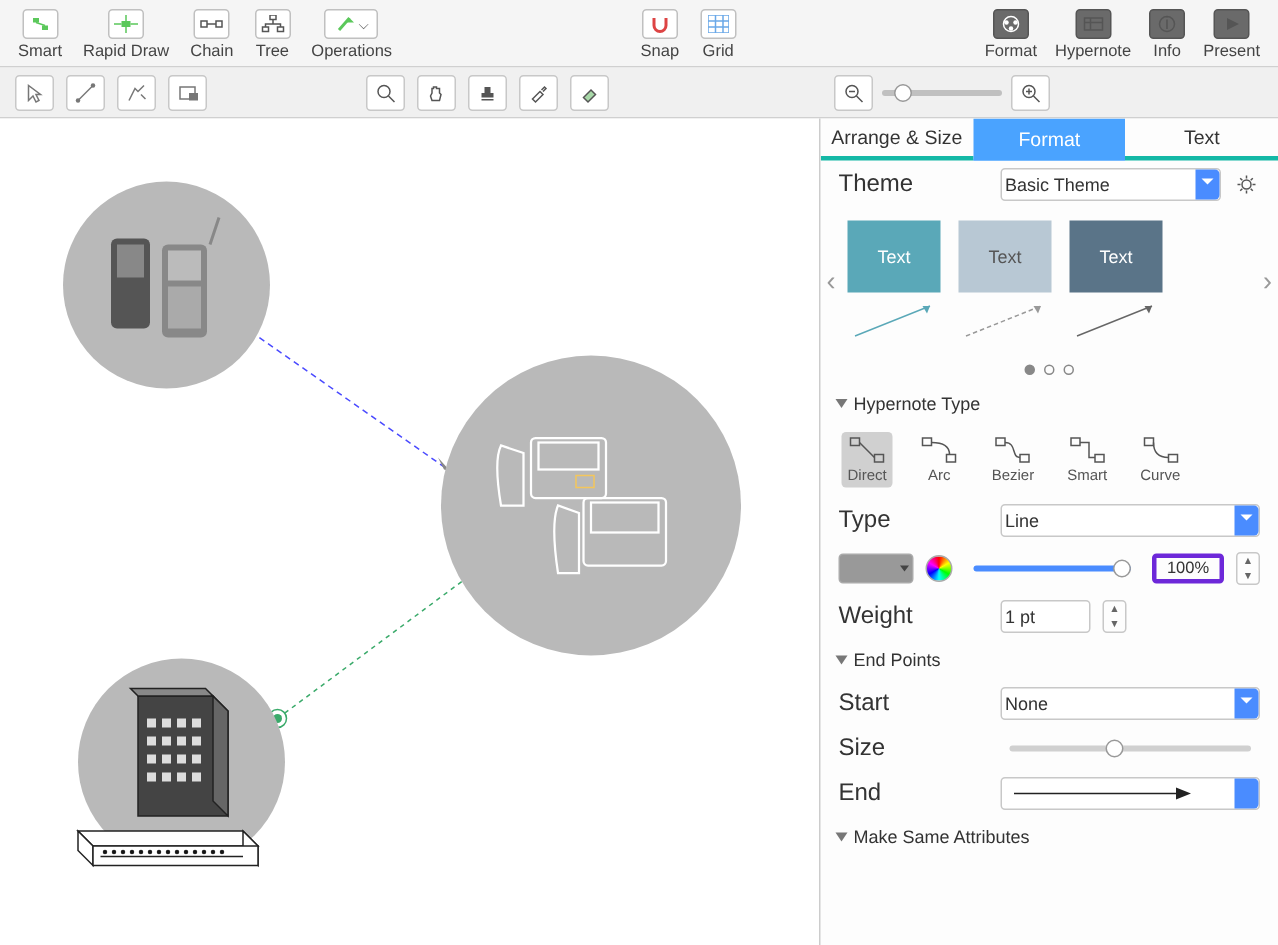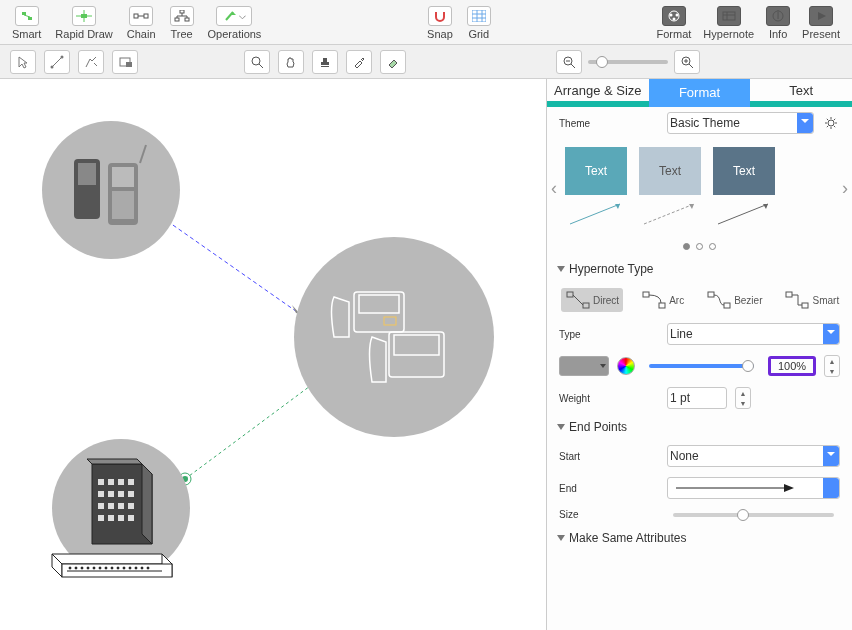--- a/index.html
+++ b/index.html
@@ -16,40 +16,40 @@
 .sub-toolbar{height:34px;background:#f0f0f0;border-bottom:1px solid #d0d0d0;display:flex;align-items:center;padding:0 10px;gap:8px}
 .stbtn{width:26px;height:24px;border:1px solid #c8c8c8;border-radius:3px;background:#fff;display:flex;align-items:center;justify-content:center;cursor:pointer}
 .zoom-group{display:flex;align-items:center;gap:6px;margin-left:auto;margin-right:auto}
 .zslider{width:80px;height:4px;background:#c0c0c0;border-radius:2px;position:relative}
 .zslider .thumb{width:12px;height:12px;border-radius:50%;background:#fff;border:1px solid #999;position:absolute;top:-4px;left:8px}
 .main{display:flex;height:551px}
 .canvas{flex:1;position:relative;background:#fff;overflow:hidden;border-right:1px solid #ccc}
 .node{position:absolute;border-radius:50%;background:#b9b9b9}
 .inspector{width:305px;background:#fdfdfd;display:flex;flex-direction:column;overflow-y:auto}
 .tabs{display:flex;height:28px}
-.tab{flex:1;display:flex;align-items:center;justify-content:center;font-size:13px;border-bottom:6px solid #14b8a6;cursor:pointer}
+.tab{flex:1;display:flex;align-items:center;justify-content:center;font-size:13px;border-bottom:3px solid #14b8a6;cursor:pointer}
 .tab.active{background:#4aa3ff;color:#fff;border-bottom:1px solid #4aa3ff}
 .row{display:flex;align-items:center;padding:5px 12px;gap:8px}
-.row .label{width:100px;font-size:10px;color:#333}
+.row .label{width:100px;font-size:16px;color:#333}
 .select,.input{flex:1;height:22px;border:1px solid #c8c8c8;border-radius:3px;background:#fff;padding:0 2px;font-size:12px;display:flex;align-items:center;position:relative}
 .select::after{content:"";position:absolute;right:0;top:0;width:16px;height:100%;background:#4a8cff;border-radius:0 3px 3px 0}
 .select .chev{position:absolute;right:4px;top:6px;width:0;height:0;border-left:4px solid transparent;border-right:4px solid transparent;border-top:4px solid #fff;z-index:1}
 .sect-head{display:flex;align-items:center;padding:6px 10px;font-size:12px;color:#555;gap:4px}
 .tri{width:0;height:0;border-left:4px solid transparent;border-right:4px solid transparent;border-top:6px solid #777}
 .presets{display:flex;gap:12px;padding:8px 18px;align-items:center;position:relative}
 .preset{width:62px;display:flex;flex-direction:column;align-items:center;gap:4px}
 .preset .box{width:62px;height:48px;display:flex;align-items:center;justify-content:center;font-size:12px;color:#fff}
 .preset .arr{width:62px;height:30px}
 .nav-l,.nav-r{position:absolute;top:50%;transform:translateY(-50%);font-size:18px;color:#999;cursor:pointer}
 .nav-l{left:4px}.nav-r{right:4px}
 .dots{display:flex;justify-content:center;gap:6px;padding:6px}
 .dot{width:7px;height:7px;border-radius:50%;border:1px solid #888}
 .dot.active{background:#888}
 .ctype{display:flex;gap:14px;padding:6px 14px}
-.ctbtn{display:flex;flex-direction:row;align-items:center;gap:2px;cursor:pointer;padding:2px 4px;border-radius:3px}
+.ctbtn{display:flex;flex-direction:column;align-items:center;gap:2px;cursor:pointer;padding:2px 4px;border-radius:3px}
 .ctbtn.active{background:#d0d0d0}
 .ctbtn .cico{width:26px;height:20px}
 .ctbtn .clbl{font-size:10px;color:#555}
 .slider-row .slider{flex:1;height:4px;background:#4a8cff;border-radius:2px;position:relative;margin:0 6px}
 .slider-row .slider .sthumb{width:12px;height:12px;border-radius:50%;background:#fff;border:1px solid #999;position:absolute;top:-4px;right:0}
 .pct{width:48px;height:20px;border:3px solid #6d28d9;border-radius:3px;display:flex;align-items:center;justify-content:center;font-size:11px}
 .colorbtn{width:50px;height:20px;border:1px solid #aaa;border-radius:3px;background:#999;position:relative}
 .colorbtn::after{content:"";position:absolute;right:2px;top:7px;border-left:3px solid transparent;border-right:3px solid transparent;border-top:4px solid #444}
 .colorwheel{width:18px;height:18px;border-radius:50%;background:conic-gradient(red,yellow,lime,cyan,blue,magenta,red);border:1px solid #aaa}
 .pattern-box{flex:1;height:22px;border:1px solid #c8c8c8;border-radius:3px;background:#fff;position:relative}
@@ -482,34 +482,34 @@
         <span>End Points</span>
       </div>
     <div class="row">
       <span class="label">Start</span>
       <div class="select">
           <span>None</span>
           <span class="chev"></span>
         </div>
     </div>
     <div class="row">
+      <span class="label">Size</span>
+      <div class="size-slider">
+          <div class="sthumb"></div>
+        </div>
+    </div>
+    <div class="row">
       <span class="label">End</span>
       <div class="arrow-preview">
           <svg width="120" height="10">
             <line x1="0" y1="5" x2="108" y2="5" stroke="#222"></line>
             <polygon points="108,1 118,5 108,9" fill="#222"></polygon>
           </svg>
         </div>
     </div>
-    <div class="row">
-      <span class="label">Size</span>
-      <div class="size-slider">
-          <div class="sthumb"></div>
-        </div>
-    </div>
 
     <div class="sect-head">
         <span class="tri"></span>
         <span>Make Same Attributes</span>
       </div>
 
   </div>
 </div>
 
 </body></html>

